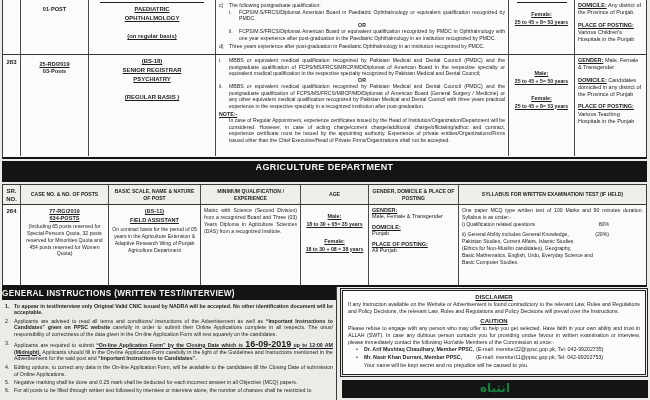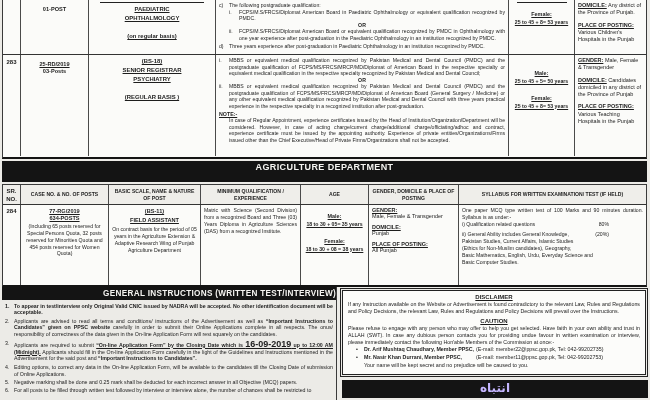--- a/index.html
+++ b/index.html
@@ -53,40 +53,40 @@
   .a-gdp{width:90px;}
   .a-syl{flex:1;border-right:none;}
   .smallc{font-size:5.15px;line-height:1.33;}
   .gdp-blk .glbl{display:block;font-size:5.5px;}
   .gdp-blk .gval{display:block;font-size:5.5px;margin-bottom:5px;}
   .syl-line{font-size:5.15px;line-height:1.35;}
   .syl-item{display:flex;font-size:5.15px;line-height:1.35;padding-right:34px;}
   .syl-pct{margin-left:auto;}
   
   .gi{position:absolute;left:2px;top:287px;width:335px;height:113px;border-right:1.5px solid #3a3a3a;box-sizing:border-box;}
-  .gi-band{background:#141414;color:#f5f4f1;font-weight:bold;font-size:8.2px;text-align:right;
+  .gi-band{background:#141414;color:#f5f4f1;font-weight:bold;font-size:8.2px;text-align:left;
            height:13px;line-height:13px;letter-spacing:.3px;}
   .gi-list{padding:2.5px 3px 0 1px;}
   .gi-item{display:flex;font-size:5.25px;line-height:1.3;margin-bottom:1.5px;text-align:justify;}
   .gi-num{width:11px;flex:none;font-weight:bold;padding-left:2px;box-sizing:border-box;}
   .gi-txt{flex:1;}
   .b{font-weight:bold;}
   .bu{font-weight:bold;text-decoration:underline;}
   .bigdate{font-size:9px;font-weight:bold;text-decoration:underline;line-height:1;}
   
   .rp{position:absolute;left:342px;top:290px;width:304px;height:85px;background:#fcfcfa;
       border:1.2px solid #222;outline:1px solid #222;outline-offset:1.5px;padding:2px 5px;box-sizing:border-box;overflow:hidden;}
   .rp-h{text-align:center;font-weight:bold;font-size:6px;text-decoration:underline;line-height:1.4;}
   .rp-t{font-size:5.25px;line-height:1.3;text-align:justify;}
   .contact{display:flex;font-size:5.3px;line-height:1.45;padding-left:8px;}
   .bullet{width:8px;flex:none;font-weight:bold;}
   .cname{font-weight:bold;width:112px;flex:none;}
   .cdetail{flex:1;}
   .secrecy{font-size:5.4px;padding-left:16px;line-height:1.5;}
-  .att-band{position:absolute;left:342px;top:380px;width:306px;height:18px;background:#141414;color:#c4b5fd;
+  .att-band{position:absolute;left:342px;top:380px;width:306px;height:18px;background:#141414;color:#15803d;
             text-align:center;font-weight:bold;font-size:12px;line-height:17px;font-family:"DejaVu Sans",sans-serif;}
 </style>
 </head>
 <body>
 
 <div class="page">
 
   <div class="medtbl">
 
     <div class="mrow mrow-partial">

